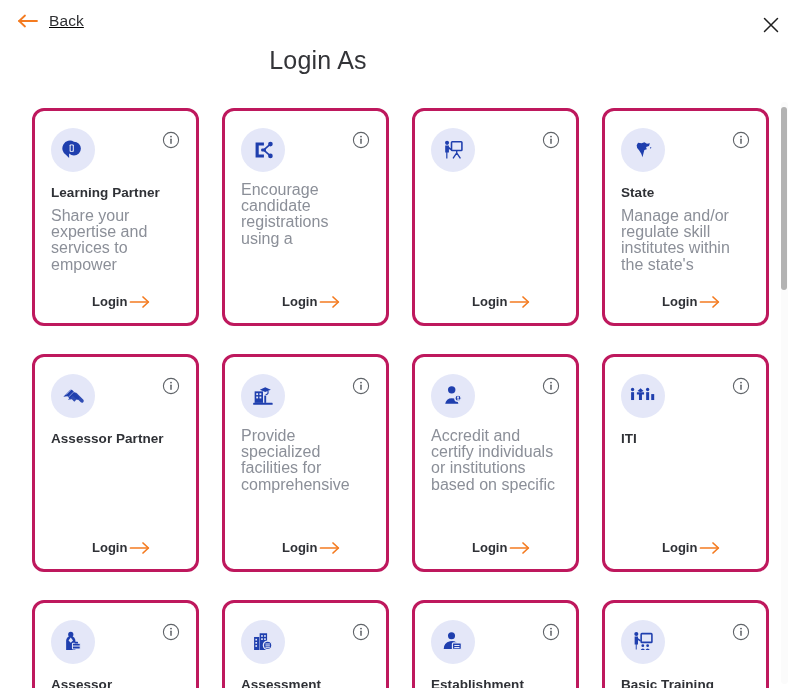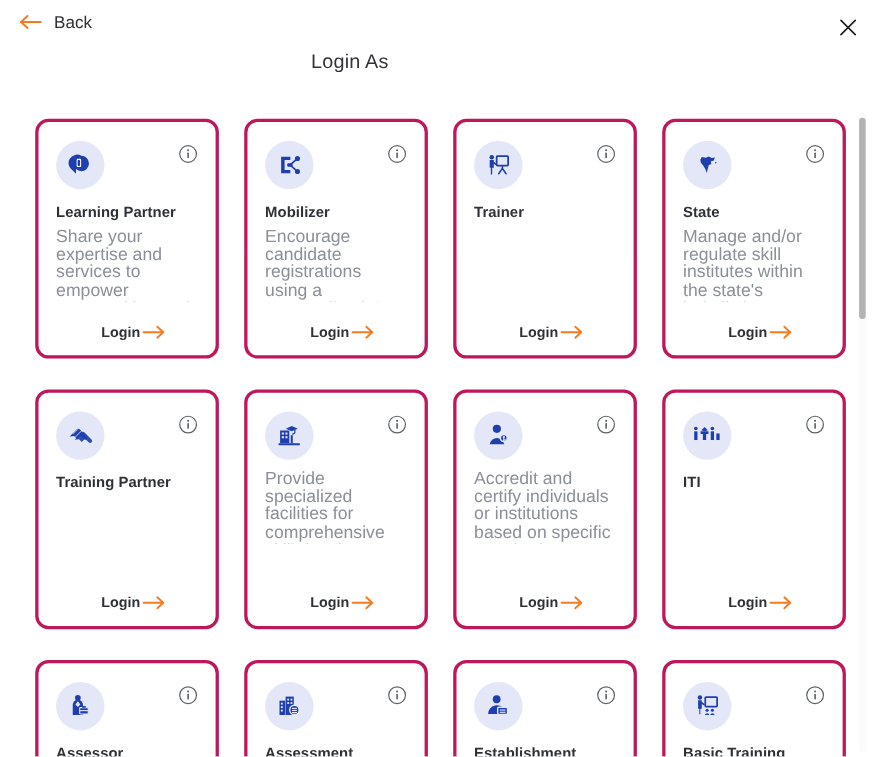--- a/index.html
+++ b/index.html
@@ -28,23 +28,25 @@
     top: 0; left: 0;
     width: 796px;
     height: 46px;
   }
 
   .back-link {
     position: absolute;
     left: 17px;
     top: 12px;
     display: flex;
+    align-items: center;
     gap: 10px;
     cursor: pointer;
     user-select: none;
+    text-decoration: underline;
   }
   .back-arrow {
     display: block;
     width: 22px;
     height: 16px;
   }
   .back-label {
     font-size: 15.5px;
     color: #2f3033;
     letter-spacing: 0.1px;
@@ -63,21 +65,21 @@
   }
   .close-button svg { display: block; }
 
   
   .page-title {
     position: absolute;
     top: 46px;
     left: 0;
     width: 636px;
     text-align: center;
-    font-size: 18px;
+    font-size: 25px;
     font-weight: 400;
     color: #333438;
     letter-spacing: 0.2px;
   }
 
   
   .scroll-area {
     position: absolute;
     top: 100px;
     left: 0;
@@ -269,21 +271,20 @@
             </svg>
           </span>
           <span class="info-icon">
             <svg viewBox="0 0 18 18" width="18" height="18" aria-hidden="true">
               <circle cx="9" cy="9" r="7.6" fill="none" stroke="#5f6368" stroke-width="1.1"></circle>
               <circle cx="9" cy="5.6" r="0.95" fill="#5f6368"></circle>
               <rect x="8.25" y="7.6" width="1.5" height="5.3" rx="0.7" fill="#5f6368"></rect>
             </svg>
           </span>
         </div>
-        <div class="card-title">Mobilizer</div>
         <div class="card-desc">Encourage candidate registrations using a personalised QR code.</div>
         <div class="card-login">
           <span class="login-label">Login</span>
           <span class="login-arrow">
             <svg viewBox="0 0 22 14" width="22" height="14" aria-hidden="true">
               <path d="M1.5 7 H19" stroke="#f47b20" stroke-width="1.7" stroke-linecap="round" fill="none"></path>
               <path d="M14 2 L19.4 7 L14 12" stroke="#f47b20" stroke-width="1.7" stroke-linecap="round" stroke-linejoin="round" fill="none"></path>
             </svg>
           </span>
         </div>
@@ -301,21 +302,20 @@
             </svg>
           </span>
           <span class="info-icon">
             <svg viewBox="0 0 18 18" width="18" height="18" aria-hidden="true">
               <circle cx="9" cy="9" r="7.6" fill="none" stroke="#5f6368" stroke-width="1.1"></circle>
               <circle cx="9" cy="5.6" r="0.95" fill="#5f6368"></circle>
               <rect x="8.25" y="7.6" width="1.5" height="5.3" rx="0.7" fill="#5f6368"></rect>
             </svg>
           </span>
         </div>
-        <div class="card-title">Trainer</div>
         <div class="card-login">
           <span class="login-label">Login</span>
           <span class="login-arrow">
             <svg viewBox="0 0 22 14" width="22" height="14" aria-hidden="true">
               <path d="M1.5 7 H19" stroke="#f47b20" stroke-width="1.7" stroke-linecap="round" fill="none"></path>
               <path d="M14 2 L19.4 7 L14 12" stroke="#f47b20" stroke-width="1.7" stroke-linecap="round" stroke-linejoin="round" fill="none"></path>
             </svg>
           </span>
         </div>
       </div>
@@ -363,21 +363,21 @@
             </svg>
           </span>
           <span class="info-icon">
             <svg viewBox="0 0 18 18" width="18" height="18" aria-hidden="true">
               <circle cx="9" cy="9" r="7.6" fill="none" stroke="#5f6368" stroke-width="1.1"></circle>
               <circle cx="9" cy="5.6" r="0.95" fill="#5f6368"></circle>
               <rect x="8.25" y="7.6" width="1.5" height="5.3" rx="0.7" fill="#5f6368"></rect>
             </svg>
           </span>
         </div>
-        <div class="card-title">Training Partner</div>
+        <div class="card-title">Assessor Partner</div>
         <div class="card-login">
           <span class="login-label">Login</span>
           <span class="login-arrow">
             <svg viewBox="0 0 22 14" width="22" height="14" aria-hidden="true">
               <path d="M1.5 7 H19" stroke="#f47b20" stroke-width="1.7" stroke-linecap="round" fill="none"></path>
               <path d="M14 2 L19.4 7 L14 12" stroke="#f47b20" stroke-width="1.7" stroke-linecap="round" stroke-linejoin="round" fill="none"></path>
             </svg>
           </span>
         </div>
       </div>

